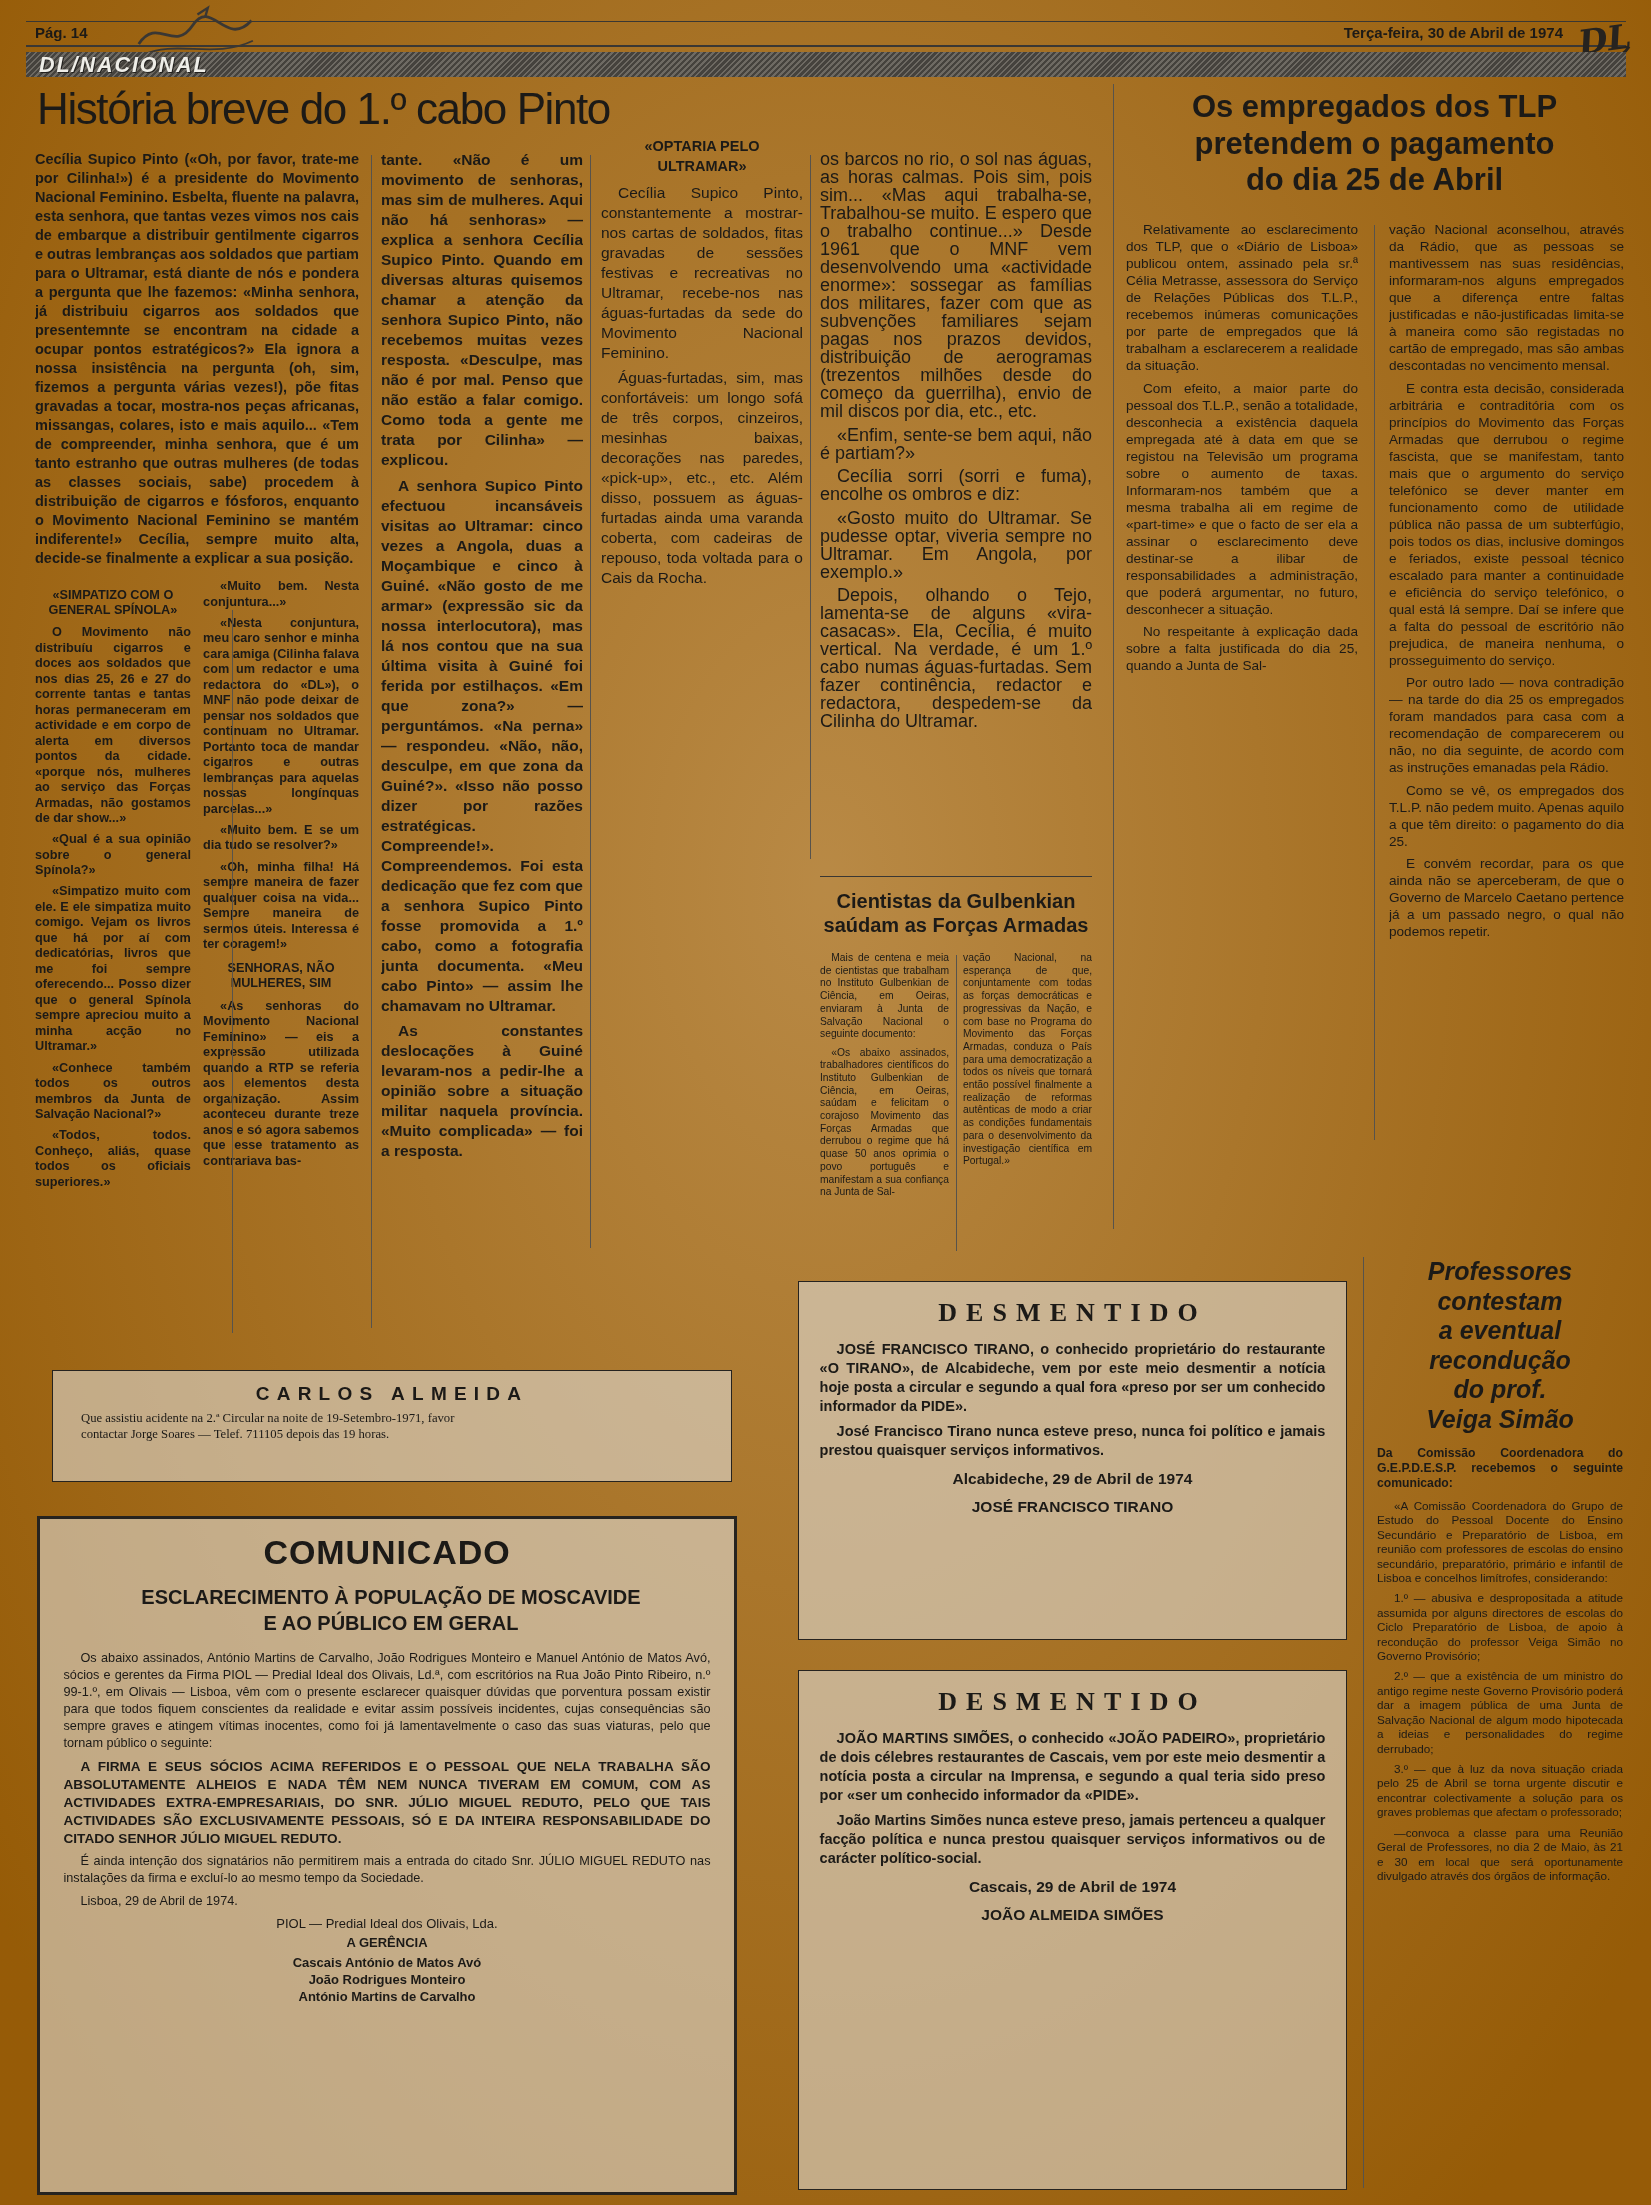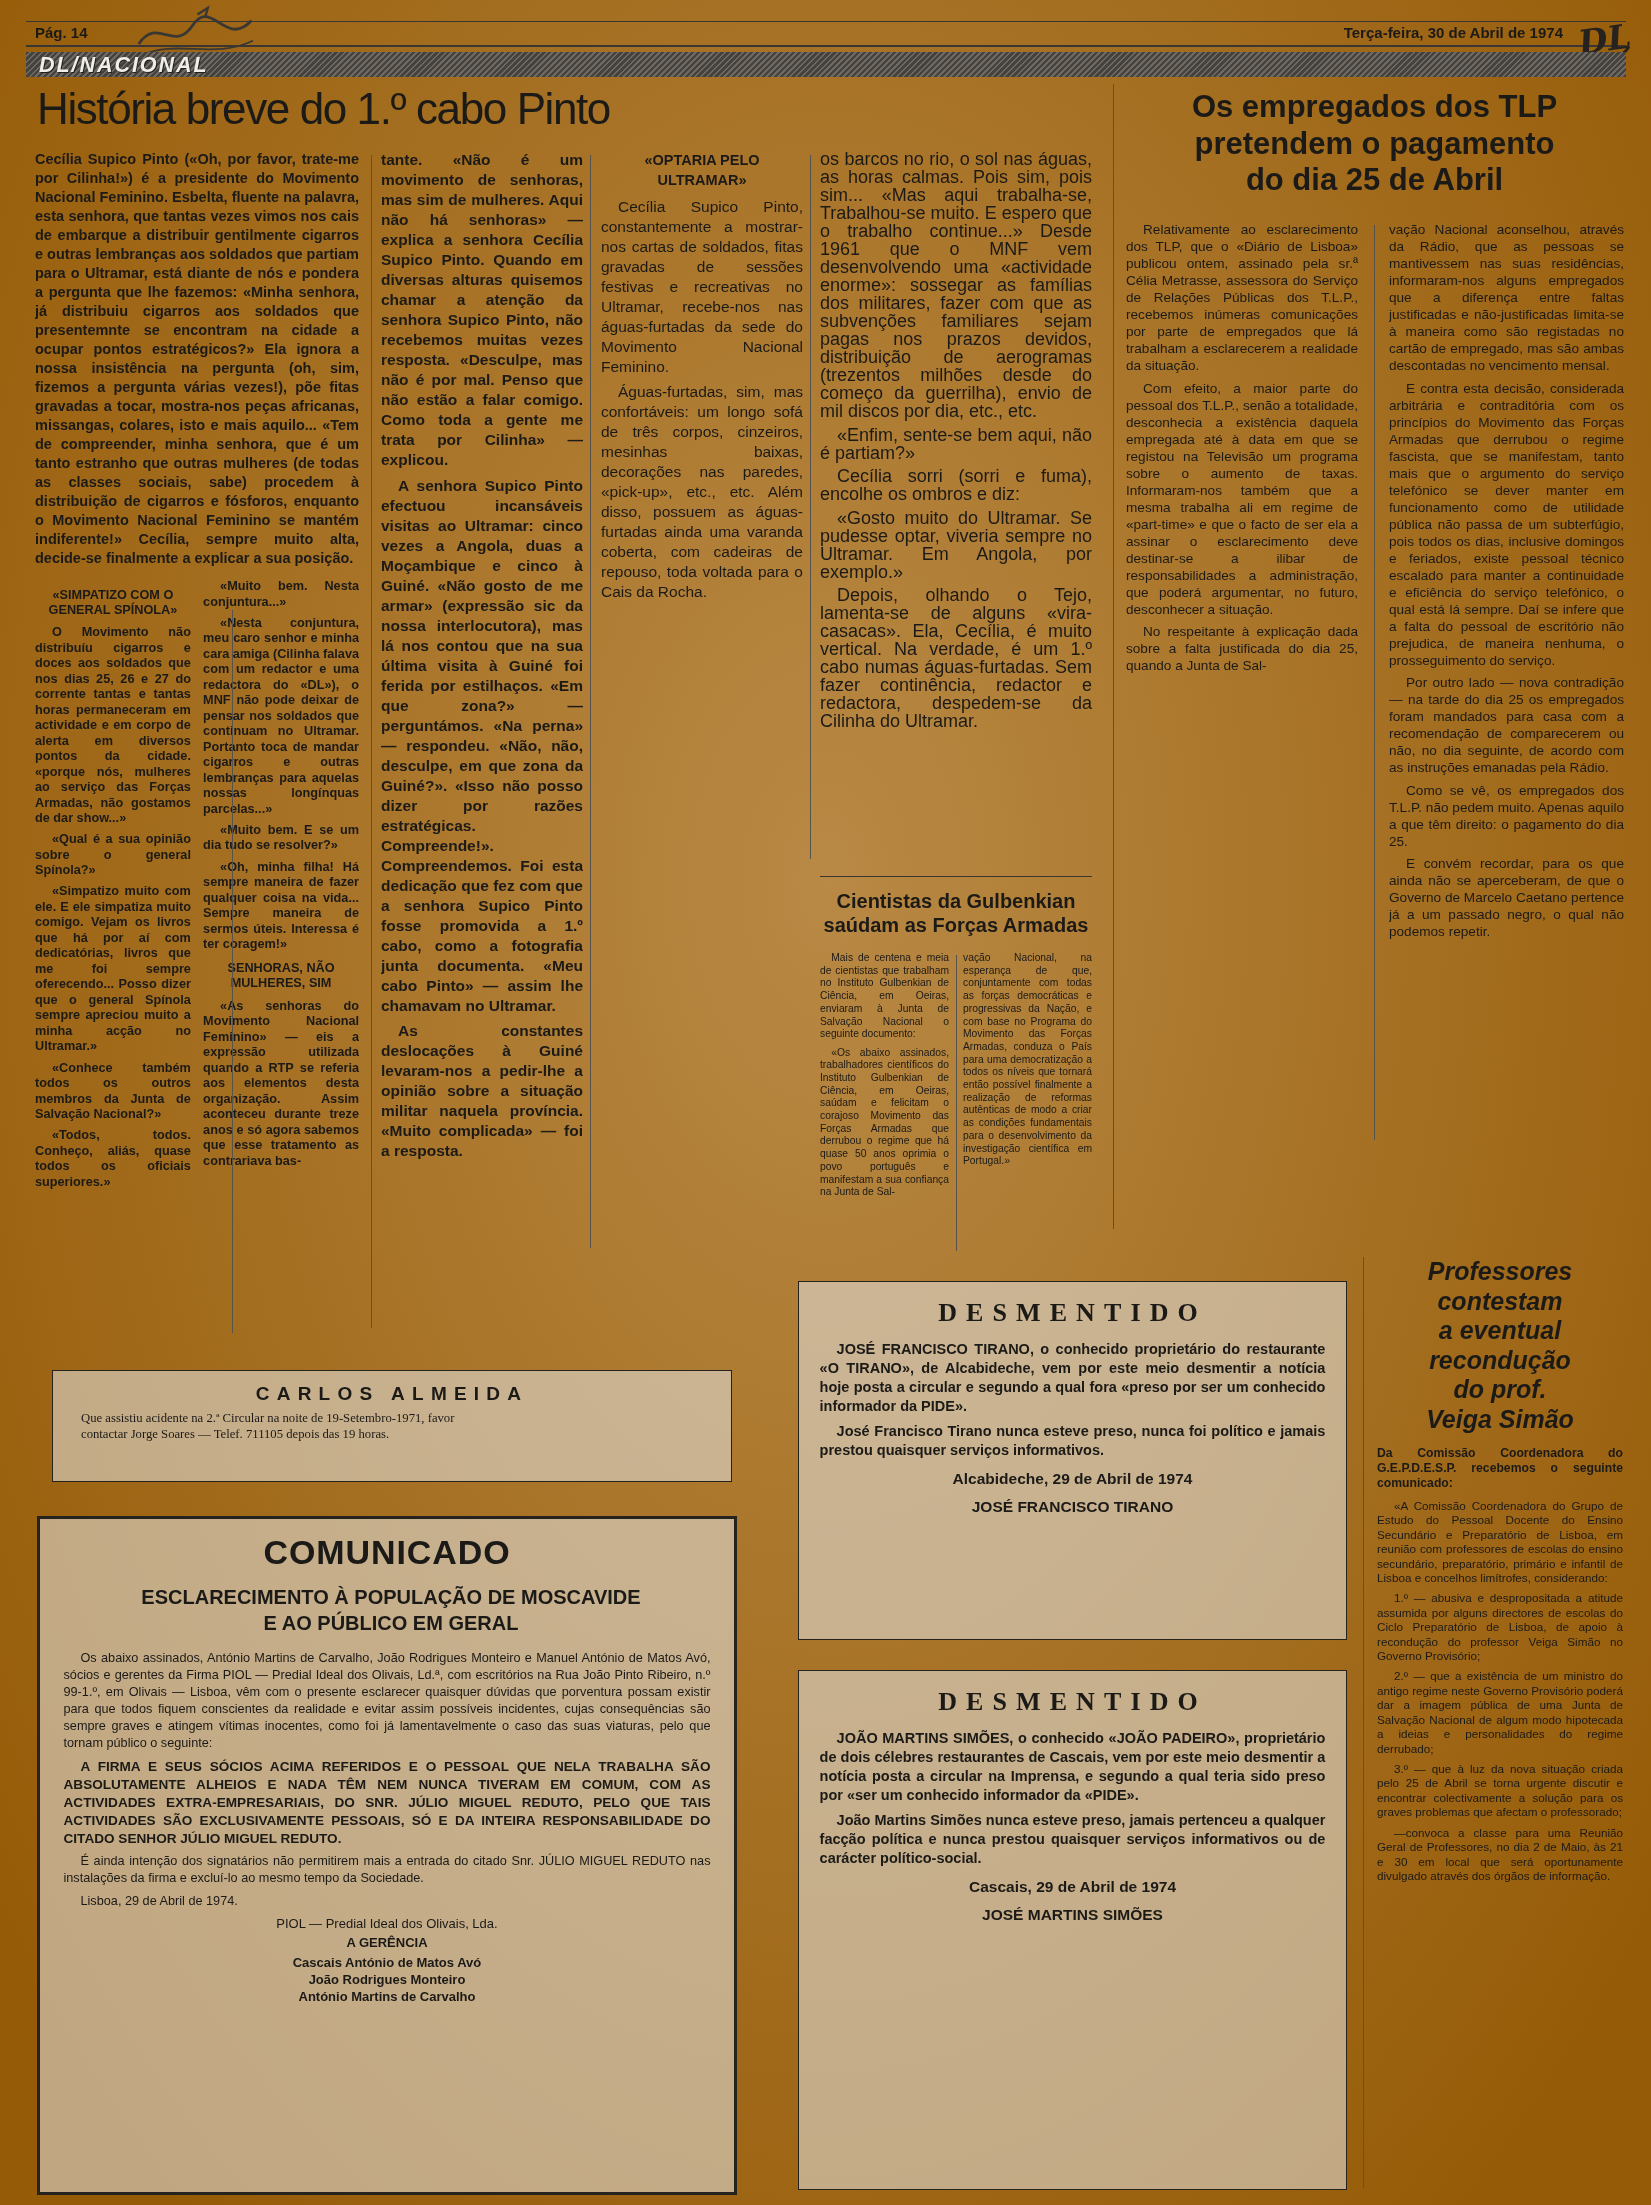--- a/index.html
+++ b/index.html
@@ -107,21 +107,21 @@
       </div>
     </div>
   </div>
 
   <div class="abs trackB jtext" style="left:381px;top:150px;width:202px;height:1192px;">
     <p class="p p0">tante. «Não é um movimento de senhoras, mas sim de mulheres. Aqui não há senhoras» — explica a senhora Cecília Supico Pinto. Quando em diversas alturas quisemos chamar a atenção da senhora Supico Pinto, não recebemos muitas vezes resposta. «Desculpe, mas não é por mal. Penso que não estão a falar comigo. Como toda a gente me trata por Cilinha» — explicou.</p>
     <p class="p">A senhora Supico Pinto efectuou incansáveis visitas ao Ultramar: cinco vezes a Angola, duas a Moçambique e cinco à Guiné. «Não gosto de me armar» (expressão sic da nossa interlocutora), mas lá nos contou que na sua última visita à Guiné foi ferida por estilhaços. «Em que zona?» — perguntámos. «Na perna» — respondeu. «Não, não, desculpe, em que zona da Guiné?». «Isso não posso dizer por razões estratégicas. Compreende!». Compreendemos. Foi esta dedicação que fez com que a senhora Supico Pinto fosse promovida a 1.º cabo, como a fotografia junta documenta. «Meu cabo Pinto» — assim lhe chamavam no Ultramar.</p>
     <p class="p">As constantes deslocações à Guiné levaram-nos a pedir-lhe a opinião sobre a situação militar naquela província. «Muito complicada» — foi a resposta.</p>
   </div>
 
-  <div class="abs trackC jtext" style="left:601px;top:150px;width:202px;height:1117px;">
+  <div class="abs trackC jtext" style="left:601px;top:136px;width:202px;height:1117px;">
     <div class="subhead" style="font-size:14.5px;margin-top:0;">«OPTARIA PELO ULTRAMAR»</div>
     <p class="p">Cecília Supico Pinto, constantemente a mostrar-nos cartas de soldados, fitas gravadas de sessões festivas e recreativas no Ultramar, recebe-nos nas águas-furtadas da sede do Movimento Nacional Feminino.</p>
     <p class="p">Águas-furtadas, sim, mas confortáveis: um longo sofá de três corpos, cinzeiros, mesinhas baixas, decorações nas paredes, «pick-up», etc., etc. Além disso, possuem as águas-furtadas ainda uma varanda coberta, com cadeiras de repouso, toda voltada para o Cais da Rocha.</p>
   </div>
 
   <div class="abs trackD jtext" style="left:820px;top:150px;width:272px;height:713px;">
     <p class="p p0">os barcos no rio, o sol nas águas, as horas calmas. Pois sim, pois sim... «Mas aqui trabalha-se, Trabalhou-se muito. E espero que o trabalho continue...» Desde 1961 que o MNF vem desenvolvendo uma «actividade enorme»: sossegar as famílias dos militares, fazer com que as subvenções familiares sejam pagas nos prazos devidos, distribuição de aerogramas (trezentos milhões desde do começo da guerrilha), envio de mil discos por dia, etc., etc.</p>
     <p class="p">«Enfim, sente-se bem aqui, não é partiam?»</p>
     <p class="p">Cecília sorri (sorri e fuma), encolhe os ombros e diz:</p>
     <p class="p">«Gosto muito do Ultramar. Se pudesse optar, viveria sempre no Ultramar. Em Angola, por exemplo.»</p>
@@ -203,21 +203,21 @@
     <div class="des-line">JOSÉ FRANCISCO TIRANO</div>
   </div>
 
   <div class="box" style="left:798px;top:1670px;width:547px;height:518px;">
     <div class="des-title">DESMENTIDO</div>
     <div class="des-body jtext">
       <p class="p">JOÃO MARTINS SIMÕES, o conhecido «JOÃO PADEIRO», proprietário de dois célebres restaurantes de Cascais, vem por este meio desmentir a notícia posta a circular na Imprensa, e segundo a qual teria sido preso por «ser um conhecido informador da «PIDE».</p>
       <p class="p">João Martins Simões nunca esteve preso, jamais pertenceu a qualquer facção política e nunca prestou quaisquer serviços informativos ou de carácter político-social.</p>
     </div>
     <div class="des-line">Cascais, 29 de Abril de 1974</div>
-    <div class="des-line">JOSÉ MARTINS SIMÕES</div>
+    <div class="des-line">JOÃO ALMEIDA SIMÕES</div>
   </div>
 
   <div class="vrule" style="left:1363px;top:1257px;height:931px;"></div>
   <div class="abs" style="left:1377px;top:1257px;width:246px;height:931px;">
     <div class="prof-hl">
       <div>Professores</div>
       <div>contestam</div>
       <div>a eventual</div>
       <div>recondução</div>
       <div>do prof.</div>

